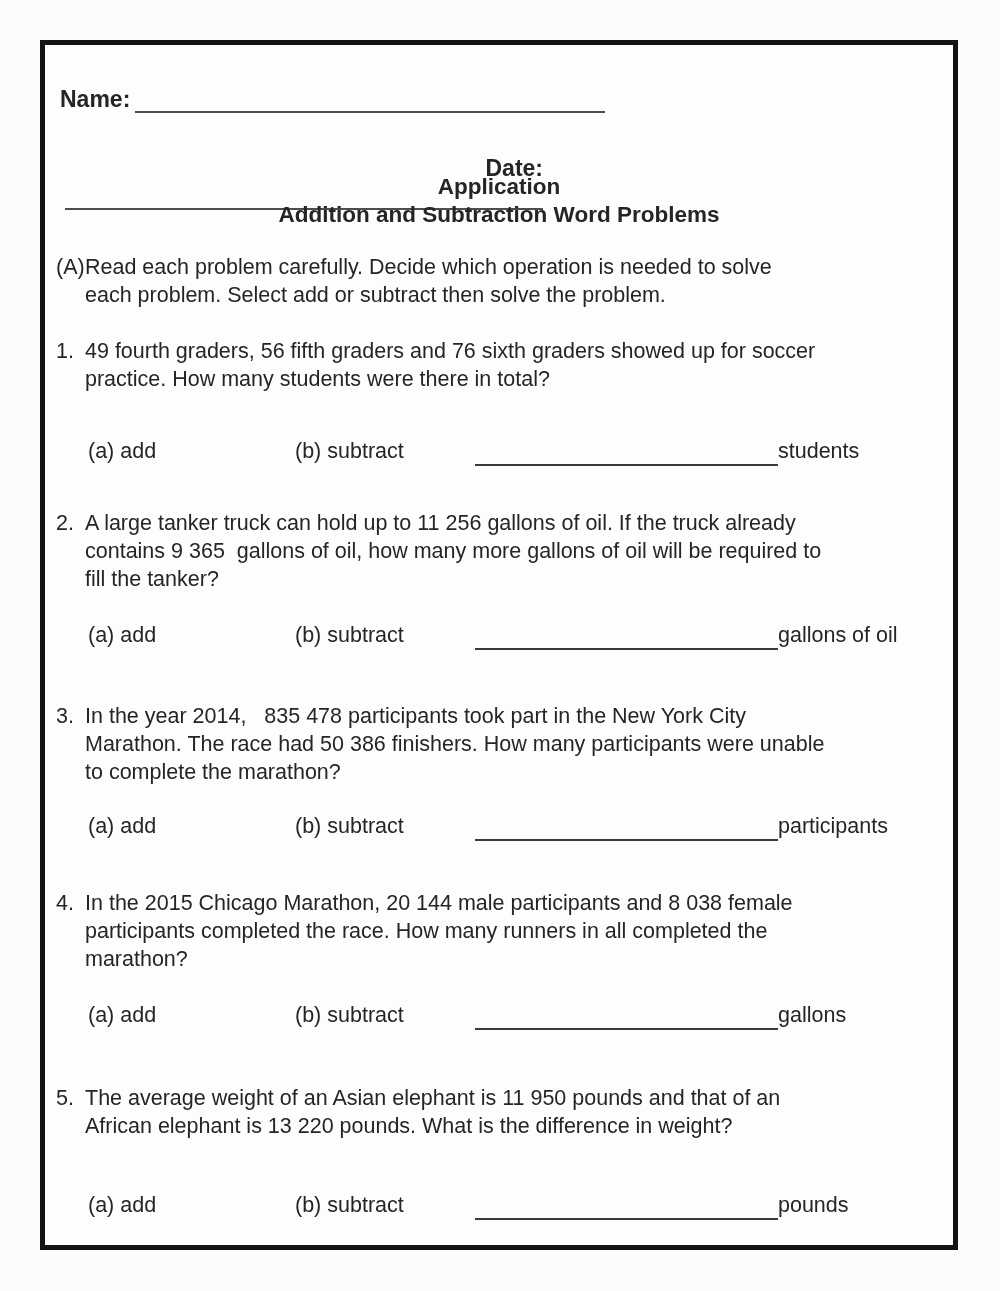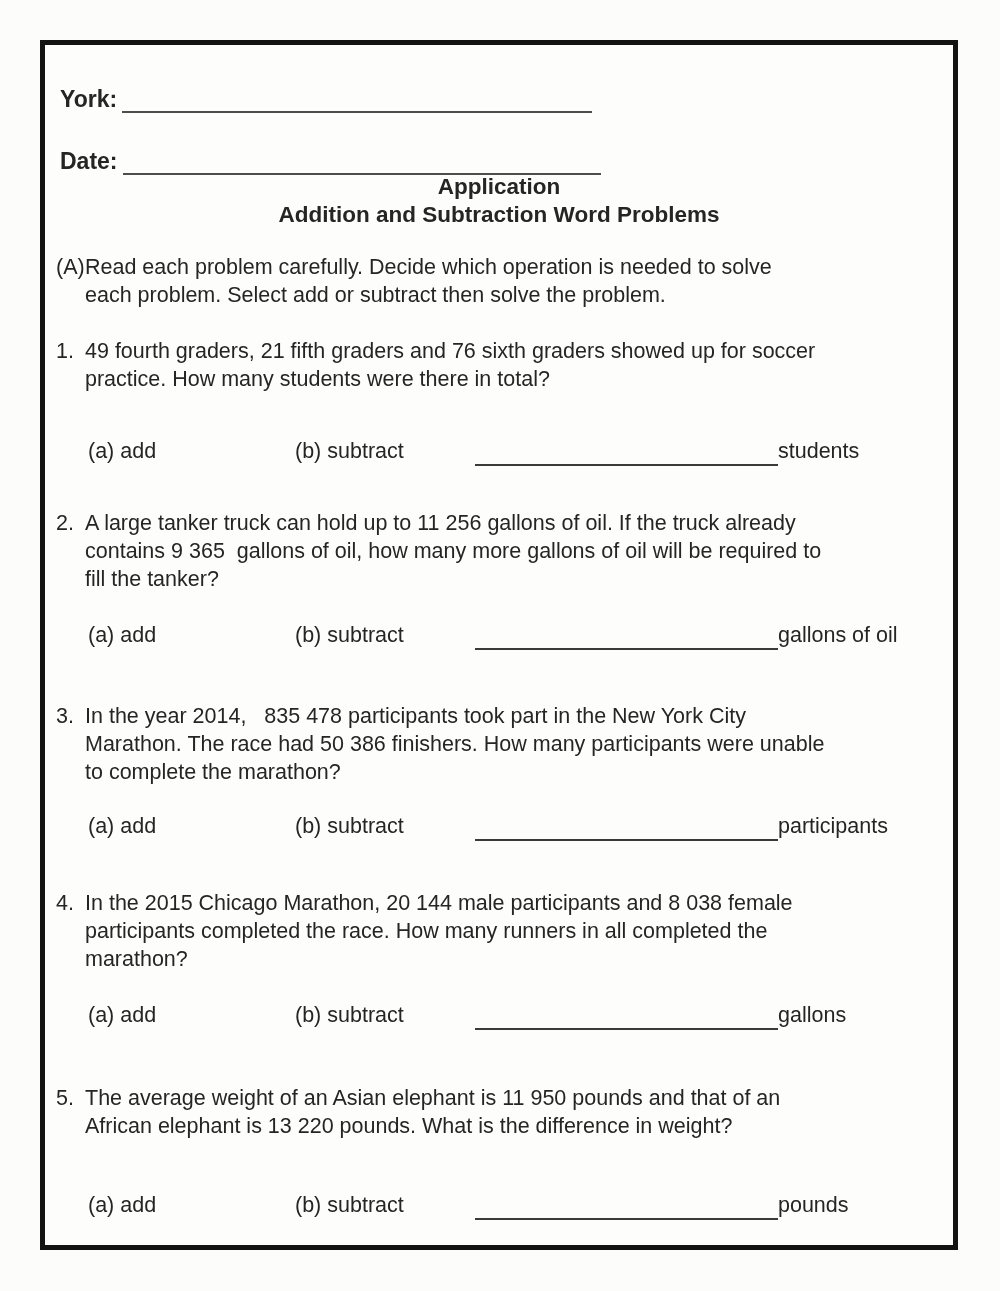--- a/index.html
+++ b/index.html
@@ -28,21 +28,21 @@
   
   .field-row {
     position: absolute;
     left: 15px;
     display: flex;
     align-items: flex-end;
     font-weight: 700;
     font-size: 23px;
   }
   .name-row { top: 40px; }
-  .date-row { top: 102px; }
+  .date-row { top: 110px; flex-direction: column; }
   .write-line {
     display: inline-block;
     height: 26px;
     border-bottom: 2px solid #4d4d4d;
     margin-left: 5px;
   }
   .name-line { width: 470px; }
   .date-line { width: 478px; }
   
   .title-line {
@@ -98,41 +98,41 @@
   .answer-4 { top: 956px; }
   .answer-5 { top: 1146px; }
 </style>
 </head>
 <body>
 
 <div class="sheet">
   <div class="frame">
 
     <div class="field-row name-row">
-      <span>York:</span>
+      <span>Name:</span>
       <span class="write-line name-line"></span>
     </div>
 
     <div class="field-row date-row">
       <span>Date:</span>
       <span class="write-line date-line"></span>
     </div>
 
     <div class="title-line title-1">Application</div>
     <div class="title-line title-2">Addition and Subtraction Word Problems</div>
 
     <div class="hang instruction">
       <span class="num">(A)</span>
       <span class="txt">Read each problem carefully. Decide which operation is needed to solve
 each problem. Select add or subtract then solve the problem.</span>
     </div>
 
     <div class="hang problem-1">
       <span class="num">1.</span>
-      <span class="txt">49 fourth graders, 21 fifth graders and 76 sixth graders showed up for soccer
+      <span class="txt">49 fourth graders, 56 fifth graders and 76 sixth graders showed up for soccer
 practice. How many students were there in total?</span>
     </div>
     <div class="answer-row answer-1">
       <span class="opt-a">(a) add</span>
       <span class="opt-b">(b) subtract</span>
       <span class="blank"></span>
       <span class="unit">students</span>
     </div>
 
     <div class="hang problem-2">

